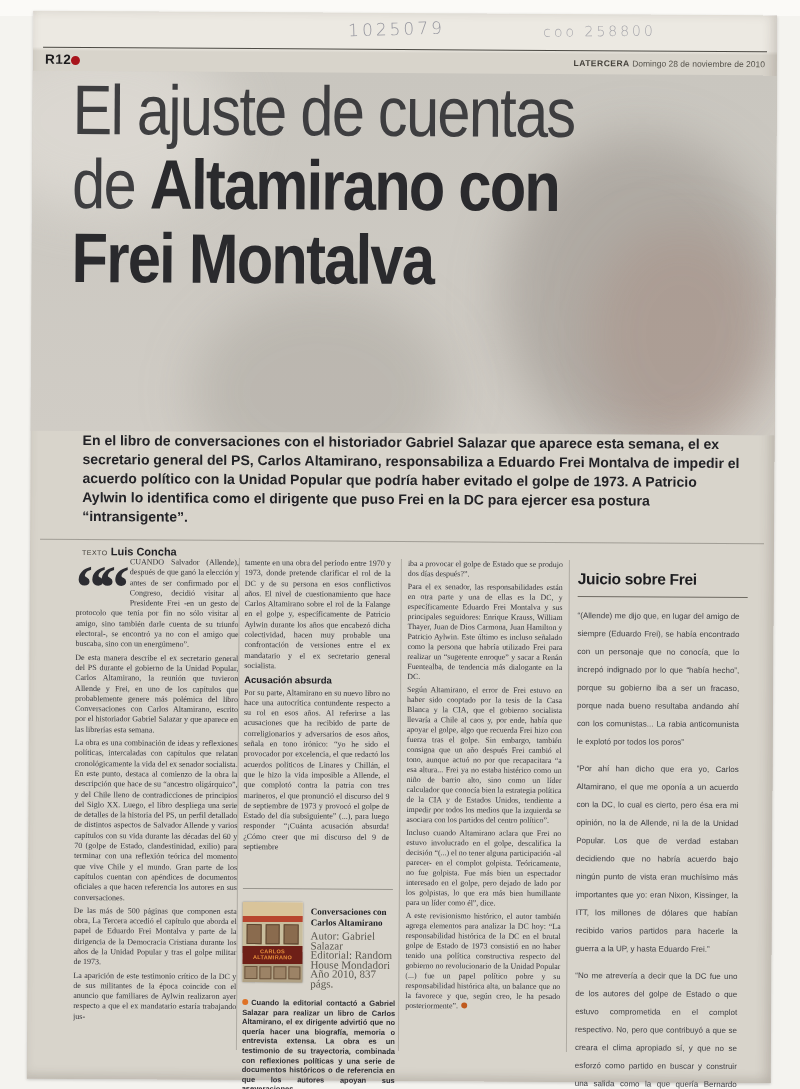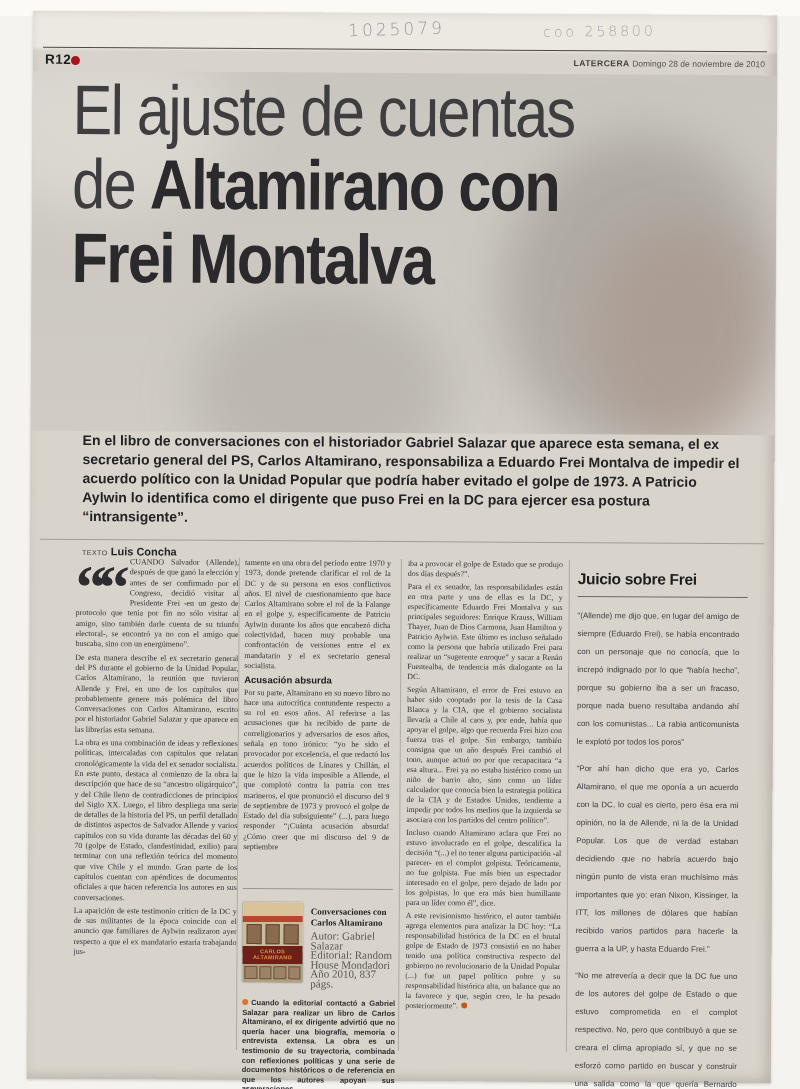--- a/index.html
+++ b/index.html
@@ -119,20 +119,21 @@
   <div class="rule-cols"></div>
   <div class="vrule vr1"></div>
   <div class="vrule vr2"></div>
   <div class="vrule vr3"></div>
 
   <div class="col col1">
     <div class="bigquote">““</div>
     <p>CUANDO Salvador (Allende), después de que ganó la elección y antes de ser confirmado por el Congreso, decidió visitar al Presidente Frei -en un gesto de protocolo que tenía por fin no sólo visitar al amigo, sino también darle cuenta de su triunfo electoral-, se encontró ya no con el amigo que buscaba, sino con un energúmeno”.</p>
     <p>De esta manera describe el ex secretario general del PS durante el gobierno de la Unidad Popular, Carlos Altamirano, la reunión que tuvieron Allende y Frei, en uno de los capítulos que probablemente genere más polémica del libro Conversaciones con Carlos Altamirano, escrito por el historiador Gabriel Salazar y que aparece en las librerías esta semana.</p>
     <p>La obra es una combinación de ideas y reflexiones políticas, intercaladas con capítulos que relatan cronológicamente la vida del ex senador socialista. En este punto, destaca al comienzo de la obra la descripción que hace de su “ancestro oligárquico”, y del Chile lleno de contradicciones de principios del Siglo XX. Luego, el libro despliega una serie de detalles de la historia del PS, un perfil detallado de distintos aspectos de Salvador Allende y varios capítulos con su vida durante las décadas del 60 y 70 (golpe de Estado, clandestinidad, exilio) para terminar con una reflexión teórica del momento que vive Chile y el mundo. Gran parte de los capítulos cuentan con apéndices de documentos oficiales a que hacen referencia los autores en sus conversaciones.</p>
+    <p>De las más de 500 páginas que componen esta obra, La Tercera accedió el capítulo que aborda el papel de Eduardo Frei Montalva y parte de la dirigencia de la Democracia Cristiana durante los años de la Unidad Popular y tras el golpe militar de 1973.</p>
     <p>La aparición de este testimonio crítico de la DC y de sus militantes de la época coincide con el anuncio que familiares de Aylwin realizaron ayer respecto a que el ex mandatario estaría trabajando jus-</p>
   </div>
 
   <div class="col col2">
     <p>tamente en una obra del período entre 1970 y 1973, donde pretende clarificar el rol de la DC y de su persona en esos conflictivos años. El nivel de cuestionamiento que hace Carlos Altamirano sobre el rol de la Falange en el golpe y, específicamente de Patricio Aylwin durante los años que encabezó dicha colectividad, hacen muy probable una confrontación de versiones entre el ex mandatario y el ex secretario general socialista.</p>
     <p class="subhead">Acusación absurda</p>
     <p>Por su parte, Altamirano en su nuevo libro no hace una autocrítica contundente respecto a su rol en esos años. Al referirse a las acusaciones que ha recibido de parte de correligionarios y adversarios de esos años, señala en tono irónico: “yo he sido el provocador por excelencia, el que redactó los acuerdos políticos de Linares y Chillán, el que le hizo la vida imposible a Allende, el que complotó contra la patria con tres marineros, el que pronunció el discurso del 9 de septiembre de 1973 y provocó el golpe de Estado del día subsiguiente” (...), para luego responder “¡Cuánta acusación absurda! ¿Cómo creer que mi discurso del 9 de septiembre</p>
   </div>
 
   <div class="col col3">

